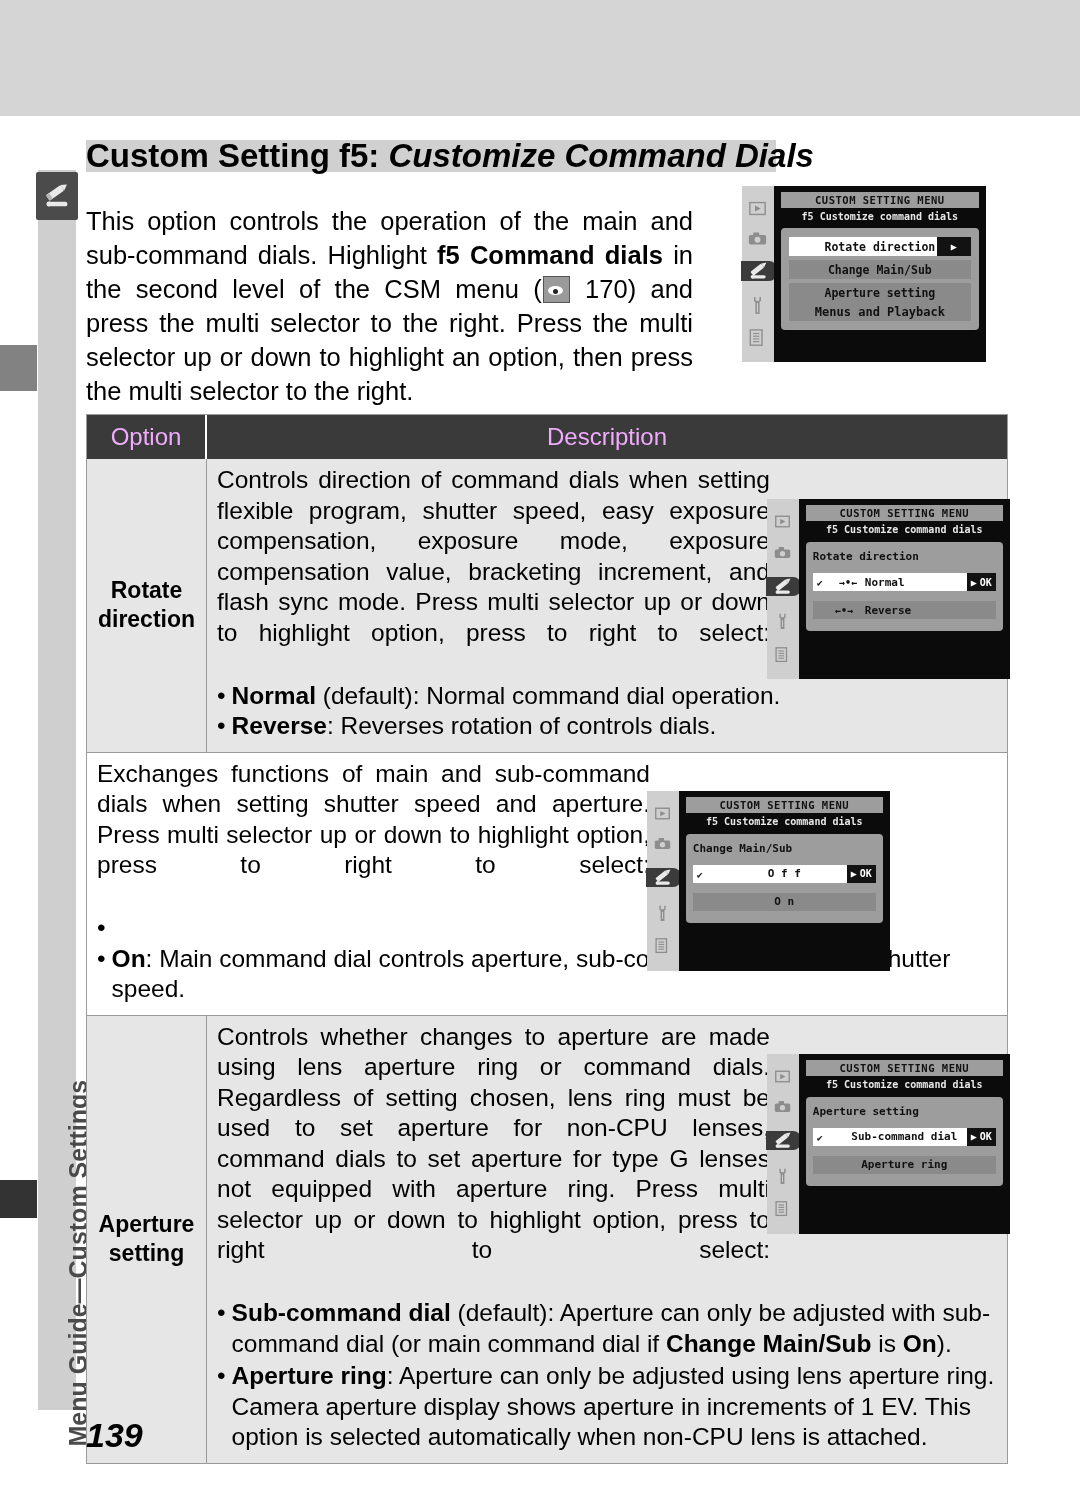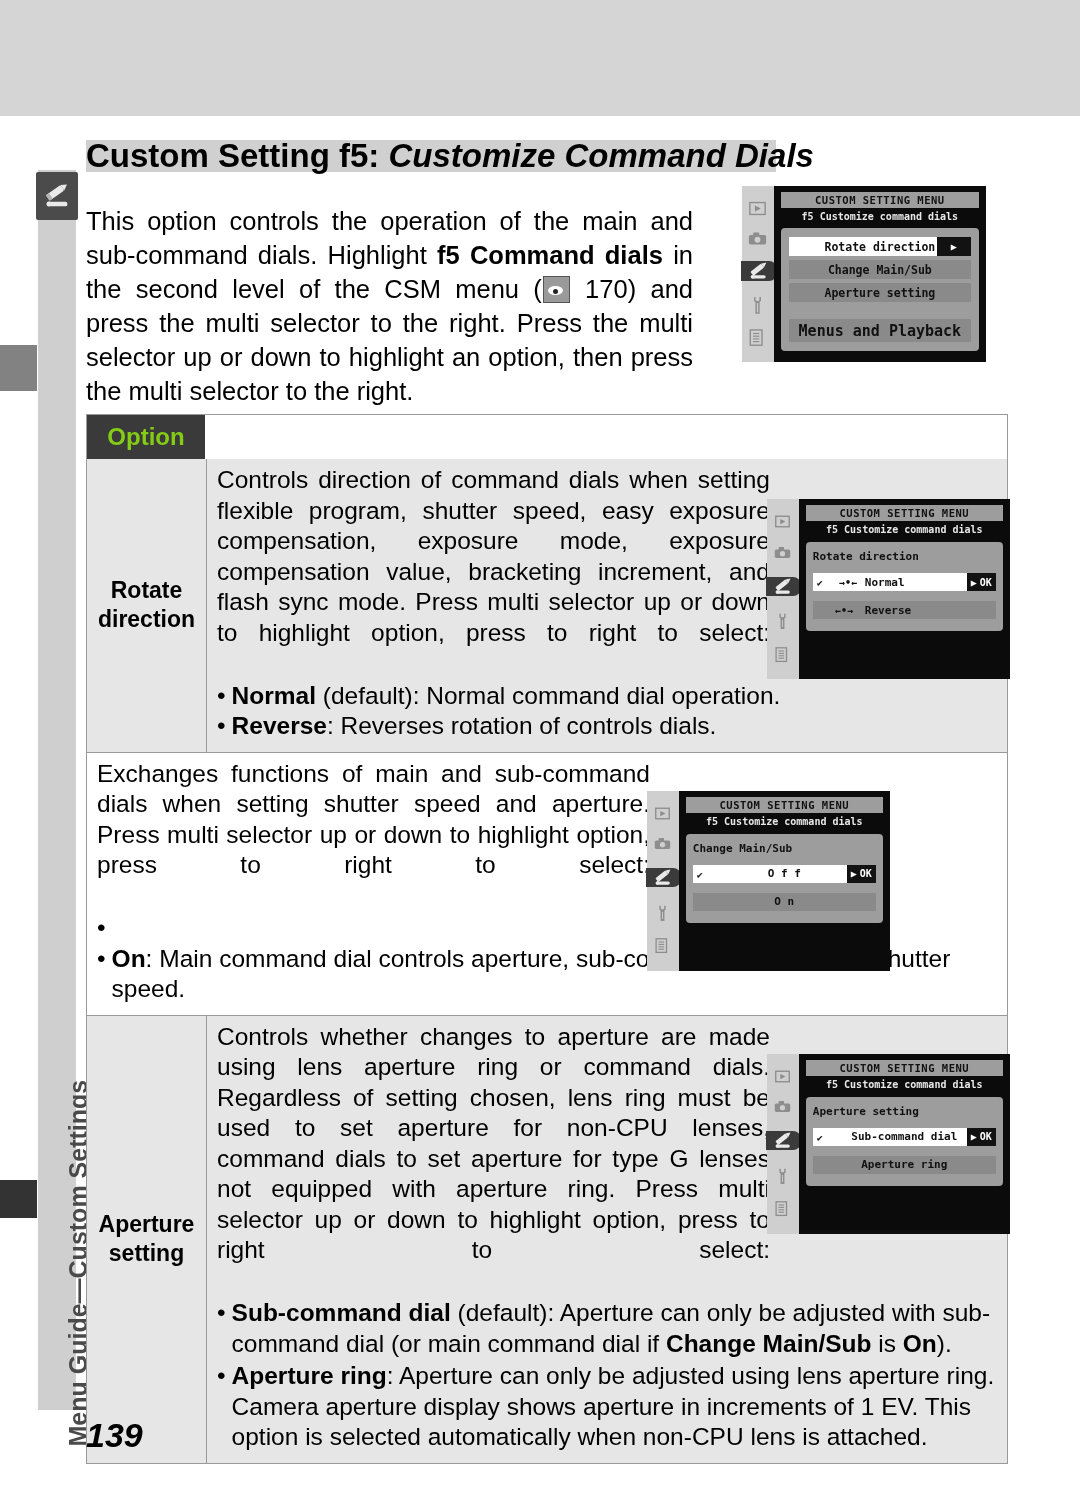--- a/index.html
+++ b/index.html
@@ -105,21 +105,21 @@
   .lcd-check{position:absolute;left:4px;top:50%;transform:translateY(-50%);font-weight:bold;}
   .lcd-arrows{position:absolute;left:26px;top:50%;transform:translateY(-50%);
               font-family:"DejaVu Sans Mono", monospace;font-weight:bold;}
 
   
   #table{
     position:absolute;left:86px;top:414px;width:922px;
     border:1px solid #9a9a9a;box-sizing:border-box;
   }
   .trow{display:flex;}
-  .thead .cell{background:#3a3a3a;color:#84cc16;font-weight:bold;font-size:24px;
+  .thead .cell{background:#3a3a3a;color:#f0abfc;font-weight:normal;font-size:24px;
                text-align:center;padding:8px 0;}
   .thead .c-opt{border-right:2px solid #ffffff;}
   .cell{box-sizing:border-box;}
   .c-opt{width:120px;flex:0 0 120px;}
   .c-desc{flex:1;}
   .trow.body .c-opt{
     display:flex;align-items:center;justify-content:center;
     font-weight:bold;font-size:23px;line-height:29px;text-align:center;
     border-right:1px solid #9a9a9a;
   }
@@ -216,29 +216,30 @@
   <div class="lcd-screen">
     <div class="lcd-title" style="font-size:10.5px;padding:2px 0;">CUSTOM SETTING MENU</div>
     <div class="lcd-sub" style="font-size:10px;margin:3px 0 6px 0;">f5  Customize command dials</div>
     <div class="lcd-panel" style="padding:9px 8px 9px 8px;">
       <div class="lcd-item sel" style="font-size:11.5px;padding:2.5px 0;position:relative;">
         <span>Rotate direction</span>
         <span class="lcd-ok" style="font-size:10px;width:26px;justify-content:center;">▶</span>
       </div>
       <div class="lcd-item" style="font-size:11.5px;padding:2.5px 0;margin-top:4px;">Change Main/Sub</div>
       <div class="lcd-item" style="font-size:11.5px;padding:2.5px 0;margin-top:4px;">Aperture setting</div>
-      <div class="lcd-item" style="font-size:15px;padding:2.5px 0;margin-top:17px;">Menus and Playback</div>
+      <div class="lcd-item" style="font-size:12px;padding:2.5px 0;margin-top:0;">Menus and Playback</div>
     </div>
   </div>
 </div>
 
 <div id="table">
 
   <div class="trow thead">
     <div class="cell c-opt">Option</div>
+    <div class="cell c-desc">Description</div>
   </div>
 
   <div class="trow body bg-gray" style="min-height:290px;">
     <div class="cell c-opt">Rotate direction</div>
     <div class="cell c-desc">
       <div class="desc-text just-block" style="width:553px;">Controls direction of command dials when setting flexible program, shutter speed, easy exposure compensation, exposure mode, exposure compensation value, bracketing increment, and flash sync mode.  Press multi selector up or down to highlight option, press to right to select:</div>
       <div class="bullets">
         <div class="bl">
           <span class="dot">•</span>
           <span class="btxt"><b>Normal</b><span> (default): Normal command dial operation.</span></span>

